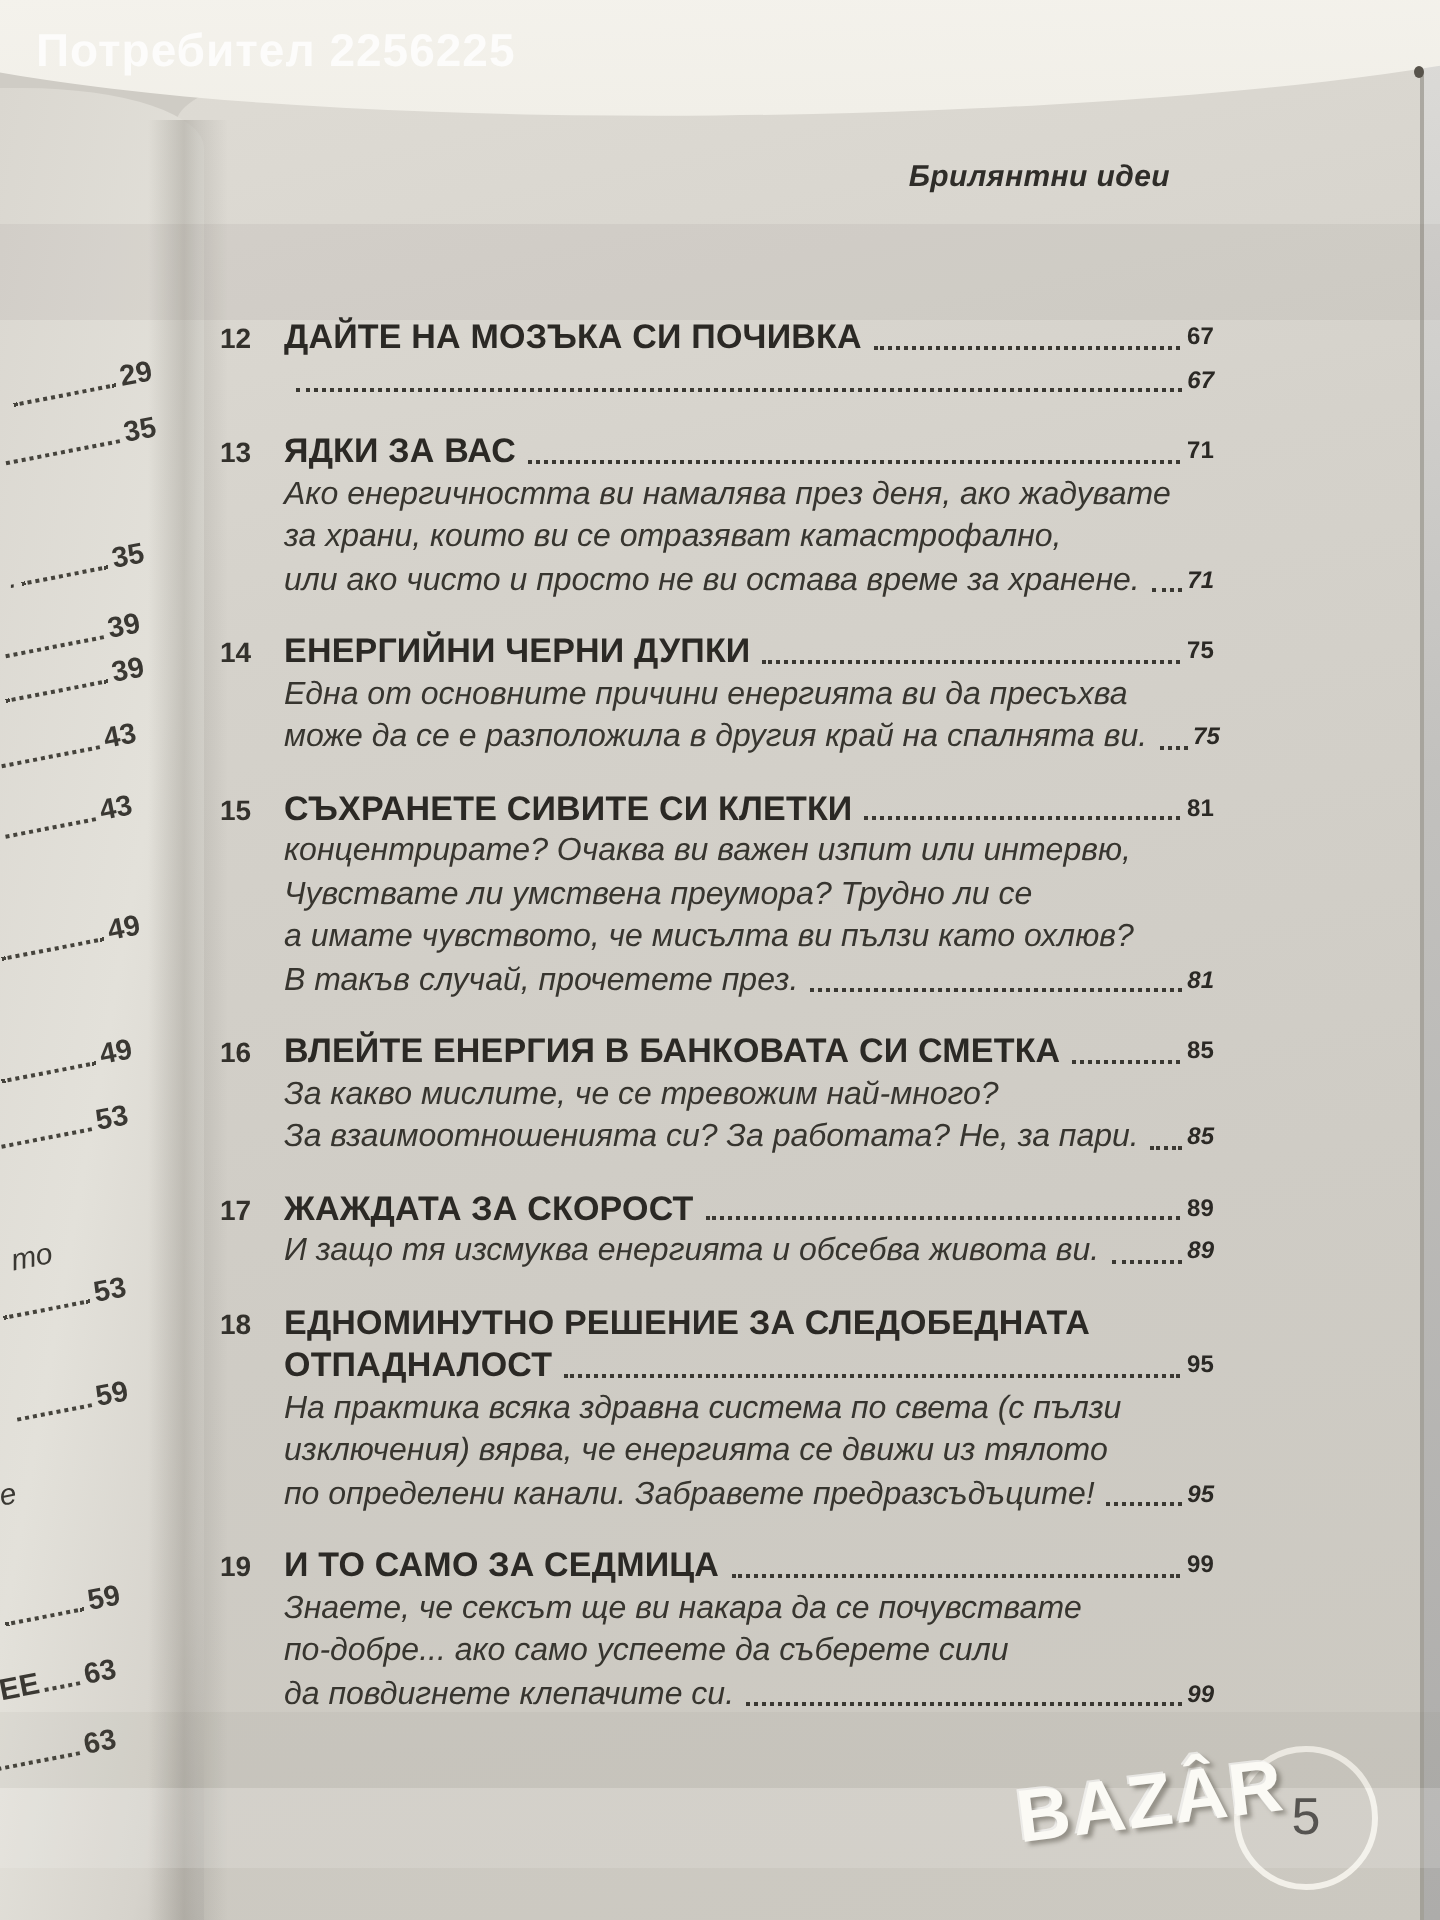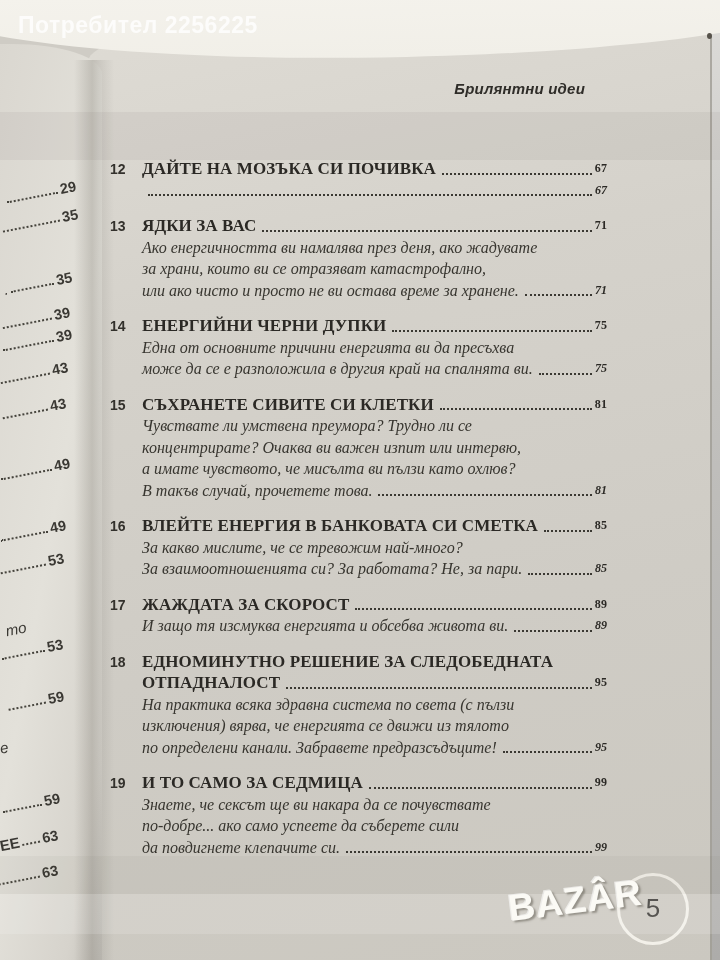--- a/index.html
+++ b/index.html
@@ -49,21 +49,21 @@
 
   
   .running-head{position:absolute;top:52px;right:125px;z-index:10;
     font-size:15px;font-weight:700;font-style:italic;color:#2f2d29;letter-spacing:.2px;}
 
   
   .toc{position:absolute;left:22px;top:130px;width:497px;z-index:10;color:#2f2d29;}
   .entry{display:flex;margin-bottom:14px;}
   .entry .num{width:32px;flex:none;font-size:14px;font-weight:700;padding-top:3px;color:#33312c;}
   .entry .body{flex:1;min-width:0;}
-  .line{display:flex;align-items:flex-end;line-height:21.5px;font-family:Liberation Serif, serif;}
+  .line{display:flex;align-items:flex-end;line-height:21.5px;}
   .title-line{font-size:17px;font-weight:700;letter-spacing:.1px;color:#2b2925;}
   .desc-line{font-size:16px;font-style:italic;color:#37352f;}
   .line .t{white-space:nowrap;}
   .line .dots{flex:1;min-width:14px;border-bottom:2px dotted #3a3832;
     align-self:flex-end;margin:0 3px 5px 6px;}
   .line .pg{font-weight:700;font-size:12px;white-space:nowrap;color:#2b2925;}
 
   
   .fragments{position:absolute;inset:0;z-index:8;pointer-events:none;}
   .frag{position:absolute;display:flex;align-items:baseline;justify-content:flex-end;
@@ -150,30 +150,30 @@
         </div>
         <div class="entry">
           <div class="num">15</div>
           <div class="body">
             <div class="line title-line">
               <span class="t">СЪХРАНЕТЕ СИВИТЕ СИ КЛЕТКИ</span>
               <span class="dots"></span>
               <span class="pg">81</span>
             </div>
             <div class="line desc-line">
+              <span class="t">концентрирате? Очаква ви важен изпит или интервю,</span>
+            </div>
+            <div class="line desc-line">
               <span class="t">Чувствате ли умствена преумора? Трудно ли се</span>
             </div>
             <div class="line desc-line">
-              <span class="t">концентрирате? Очаква ви важен изпит или интервю,</span>
-            </div>
-            <div class="line desc-line">
               <span class="t">а имате чувството, че мисълта ви пълзи като охлюв?</span>
             </div>
             <div class="line desc-line">
-              <span class="t">В такъв случай, прочетете това.</span>
+              <span class="t">В такъв случай, прочетете през.</span>
               <span class="dots"></span>
               <span class="pg">81</span>
             </div>
           </div>
         </div>
         <div class="entry">
           <div class="num">16</div>
           <div class="body">
             <div class="line title-line">
               <span class="t">ВЛЕЙТЕ ЕНЕРГИЯ В БАНКОВАТА СИ СМЕТКА</span>

